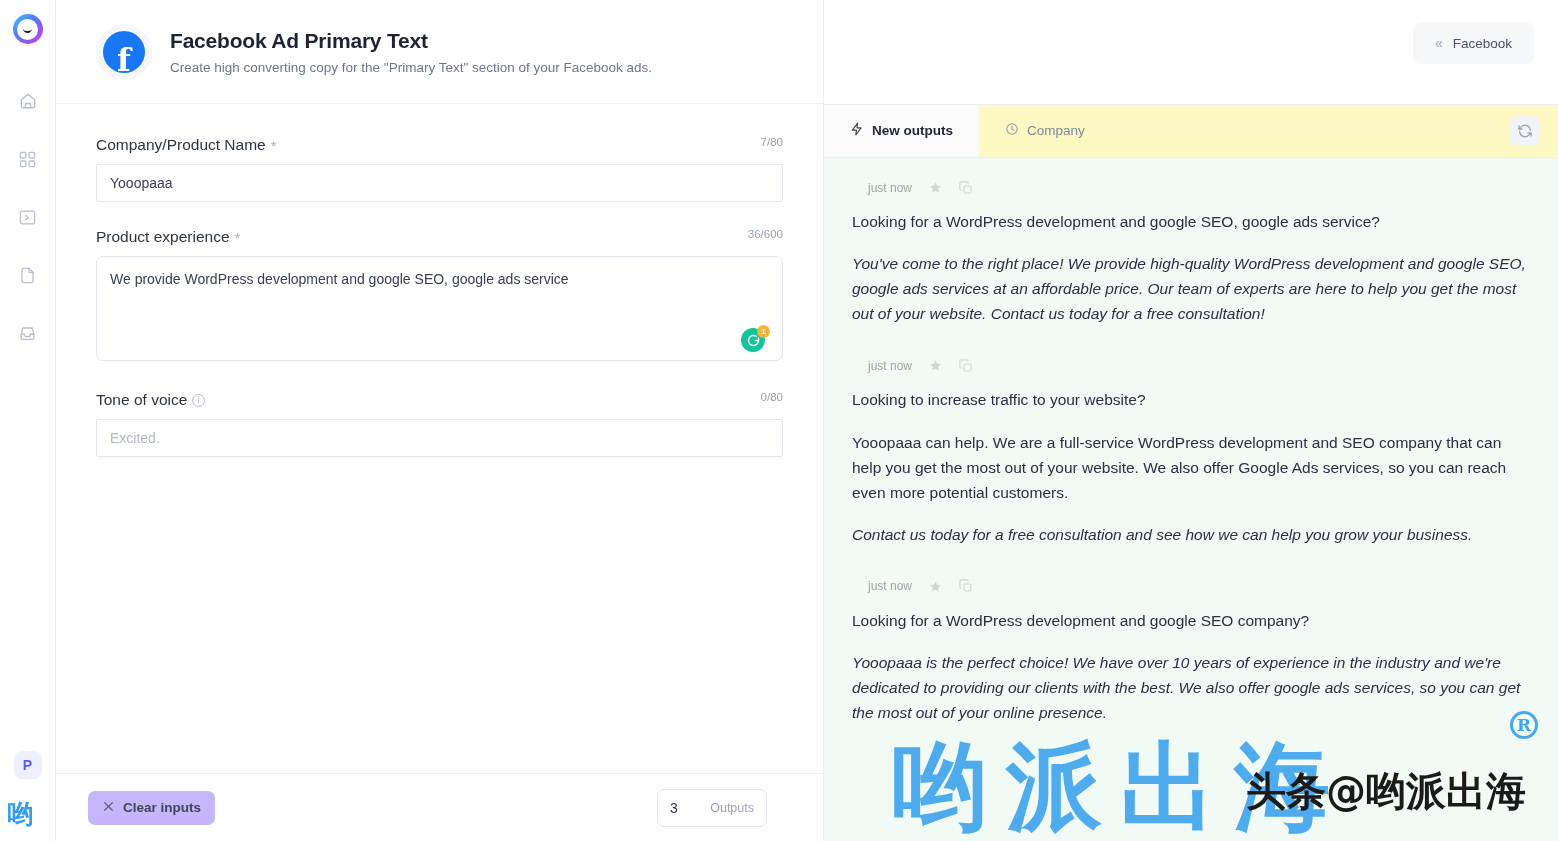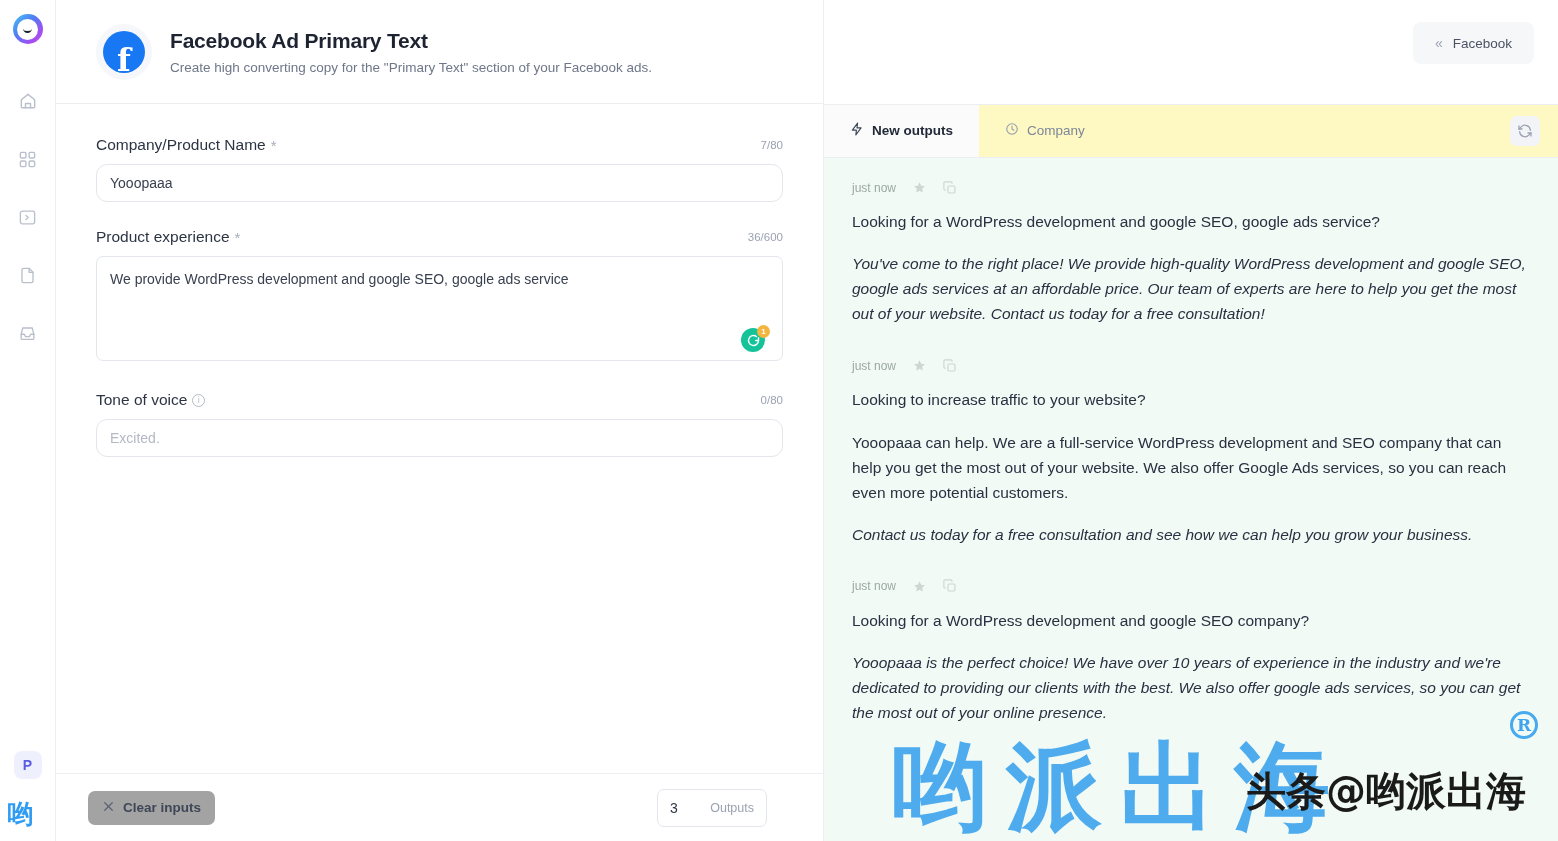--- a/index.html
+++ b/index.html
@@ -97,38 +97,38 @@
   .page-title {
     font-size: 21px; font-weight: 700; color: #1d2330; letter-spacing: -0.2px;
   }
   .page-sub {
     font-size: 13.5px; color: #6e7789; margin-top: 7px;
   }
 
   .form-area { flex: 1 1 auto; padding: 32px 40px 0 40px; overflow: hidden; }
   .field { margin-bottom: 26px; }
   .field-head {
-    display: flex; align-items: center; justify-content: space-between;
+    display: flex; align-items: flex-start; justify-content: space-between;
     margin-bottom: 10px;
   }
   .field-label {
     font-size: 15.5px; color: #2c3444; font-weight: 400;
     display: flex; align-items: center; gap: 5px;
   }
   .req { color: #a6adbb; font-size: 15px; }
   .counter { font-size: 11.5px; color: #9aa2b1; }
   .info-icon {
     width: 13px; height: 13px; border-radius: 50%;
     border: 1px solid #b4bbc8; color: #b4bbc8;
     font-size: 9px; line-height: 11px; text-align: center;
     display: inline-block; cursor: pointer;
   }
   .input-box {
     width: 100%; height: 38px;
-    border: 1px solid #e3e6ec; border-radius: 11px;
+    border: 1px solid #e3e6ec; border-radius: 2px;
     background: #ffffff;
     padding: 0 13px;
     font-size: 14px; color: #394150;
     font-family: "Liberation Sans", sans-serif;
     outline: none;
   }
   .input-box::placeholder { color: #b3b9c4; }
   .textarea-wrap { position: relative; }
   .textarea-box {
     width: 100%; height: 105px;
@@ -159,21 +159,21 @@
   
   .bottom-bar {
     height: 68px; flex: 0 0 68px;
     border-top: 1px solid #eceef2;
     display: flex; align-items: center;
     padding: 0 40px 0 32px;
     background: #ffffff;
   }
   .clear-btn {
     display: flex; align-items: center; gap: 8px;
-    background: #a3a3a3; border: none; border-radius: 7px;
+    background: #c4b5fd; border: none; border-radius: 7px;
     padding: 9px 14px; cursor: pointer;
     font-size: 13.5px; color: #3f4757; font-weight: 600;
     font-family: "Liberation Sans", sans-serif;
   }
   .spacer { flex: 1 1 auto; }
   .outputs-box {
     display: flex; align-items: center;
     border: 1px solid #e3e6ec; border-radius: 7px;
     height: 38px; width: 110px; padding: 0 12px;
     margin-right: 16px; background: #fff; cursor: pointer;
@@ -234,21 +234,21 @@
     cursor: pointer;
   }
   .outputs-panel {
     flex: 1 1 auto; background: #f2faf5;
     overflow: hidden; position: relative;
   }
   .out-card {
     padding: 22px 30px 10px 28px;
   }
   .out-meta {
-    display: flex; align-items: center; gap: 16px; margin-bottom: 14px;
+    display: flex; align-items: center; gap: 16px; margin-bottom: 14px; margin-left: 16px;
   }
   .out-time { font-size: 12px; color: #9aa9a1; }
   .mini-icon { color: #ccd8d1; cursor: pointer; display: flex; }
   .out-body {
     font-size: 15.5px; color: #283141; line-height: 1.62;
   }
   .out-body p { margin-bottom: 17px; }
   .out-body p:last-child { margin-bottom: 0; font-style: italic; }
 
   

